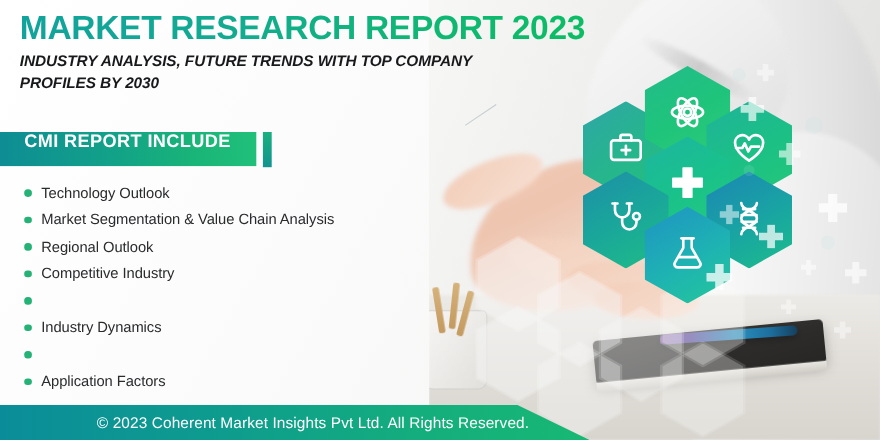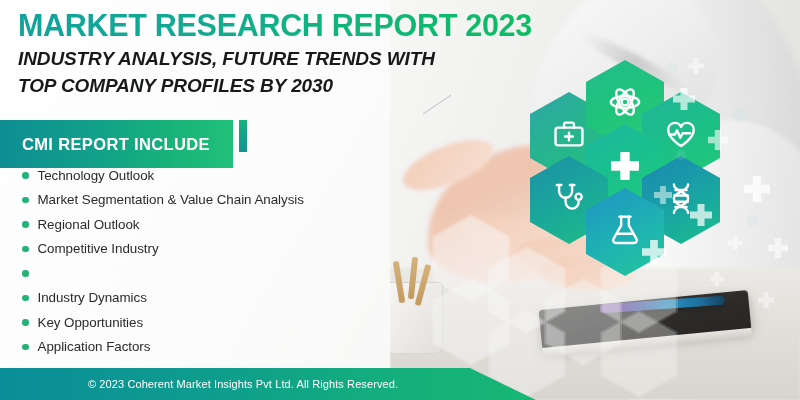--- a/index.html
+++ b/index.html
@@ -137,27 +137,27 @@
   .title {
     position:absolute; left:18px; top:8px;
     font-size:30.5px; font-weight:bold; letter-spacing:-.3px;
     white-space:nowrap;
     background:linear-gradient(90deg,#11a39c 0%,#12aa92 35%,#10b579 65%,#0bbd63 100%);
     -webkit-background-clip:text; background-clip:text;
     -webkit-text-fill-color:transparent; color:transparent;
   }
   .subtitle {
     position:absolute; left:18px; top:46px; width:420px;
-    font-size:19px; font-weight:bold; font-style:italic;
+    font-size:14px; font-weight:bold; font-style:italic;
     color:#18191b; line-height:1.42; letter-spacing:-.1px;
   }
   .ribbon {
-    position:absolute; left:0px; top:120px; width:233px; height:48px;
+    position:absolute; left:0px; top:120px; width:233px; height:31px;
     background:linear-gradient(90deg,#0e8d94 0%,#12a288 45%,#19b478 75%,#20c07a 100%);
-    display:flex; align-items:center;
+    display:flex; align-items:flex-start;
   }
   .ribbon-text {
     color:#ffffff; font-size:16.5px; font-weight:bold;
     letter-spacing:.35px; margin-left:22px;
   }
   .ribbon-tick {
     position:absolute; left:239px; top:120px; width:8px; height:32px;
     background:linear-gradient(180deg,#1ab07f,#12948f);
   }
 
@@ -172,21 +172,21 @@
   }
 
   
   .footer {
     position:absolute; left:0; bottom:0; width:536px; height:32px;
     background:linear-gradient(90deg,#0b8d99 0%,#0e9c8e 38%,#14ad7d 70%,#17b874 100%);
     clip-path:polygon(0 0,470px 0,536px 100%,0 100%);
     display:flex; align-items:center; z-index:7;
   }
   .footer-text {
-    color:#ffffff; font-size:11px; letter-spacing:.1px; margin-left:88px;
+    color:#ffffff; font-size:14px; letter-spacing:.1px; margin-left:88px;
   }
 </style>
 </head>
 <body>
 
 <div id="banner">
 
   <div class="photo">
     <div class="coat"></div>
     <div class="coat2"></div>
@@ -345,21 +345,20 @@
       </li>
       <li>
         <span class="bdot"></span>
       </li>
       <li>
         <span class="bdot"></span>
         <span>Industry Dynamics</span>
       </li>
       <li>
         <span class="bdot"></span>
-        <span>Key Opportunities</span>
       </li>
       <li>
         <span class="bdot"></span>
         <span>Application Factors</span>
       </li>
     </ul>
   </div>
 
   <div class="footer">
     <span class="footer-text">© 2023 Coherent Market Insights Pvt Ltd. All Rights Reserved.</span>

